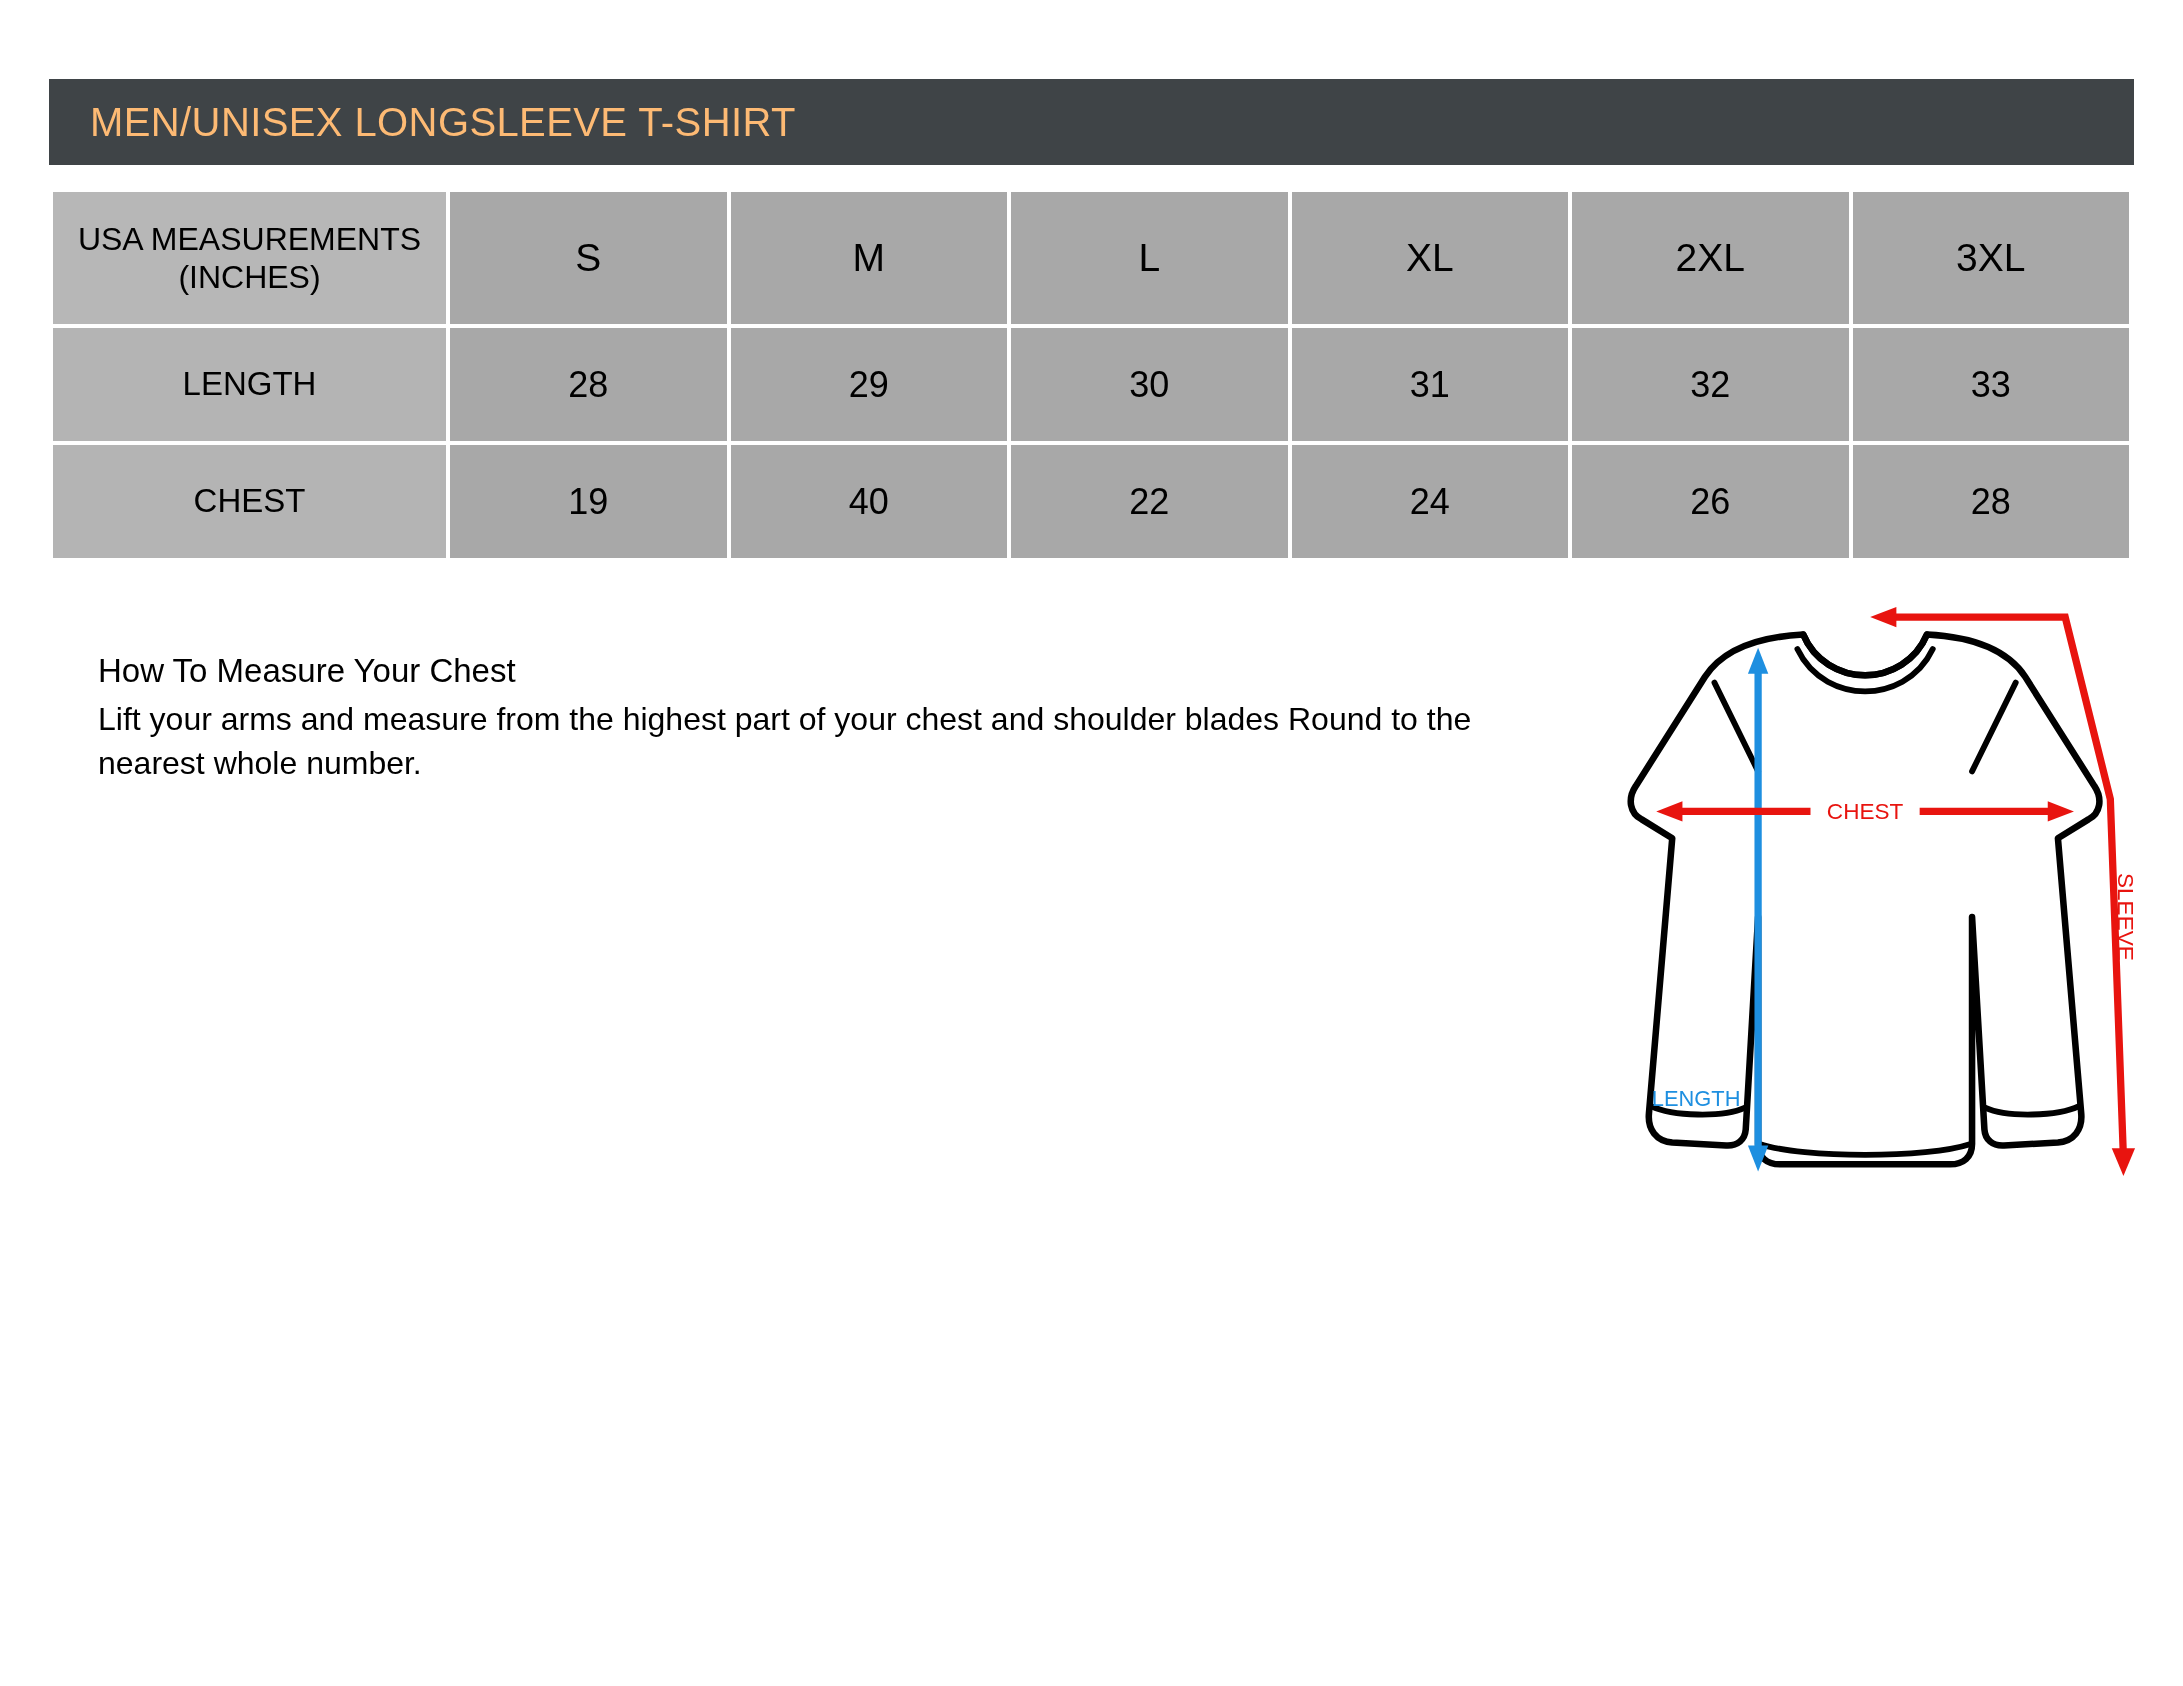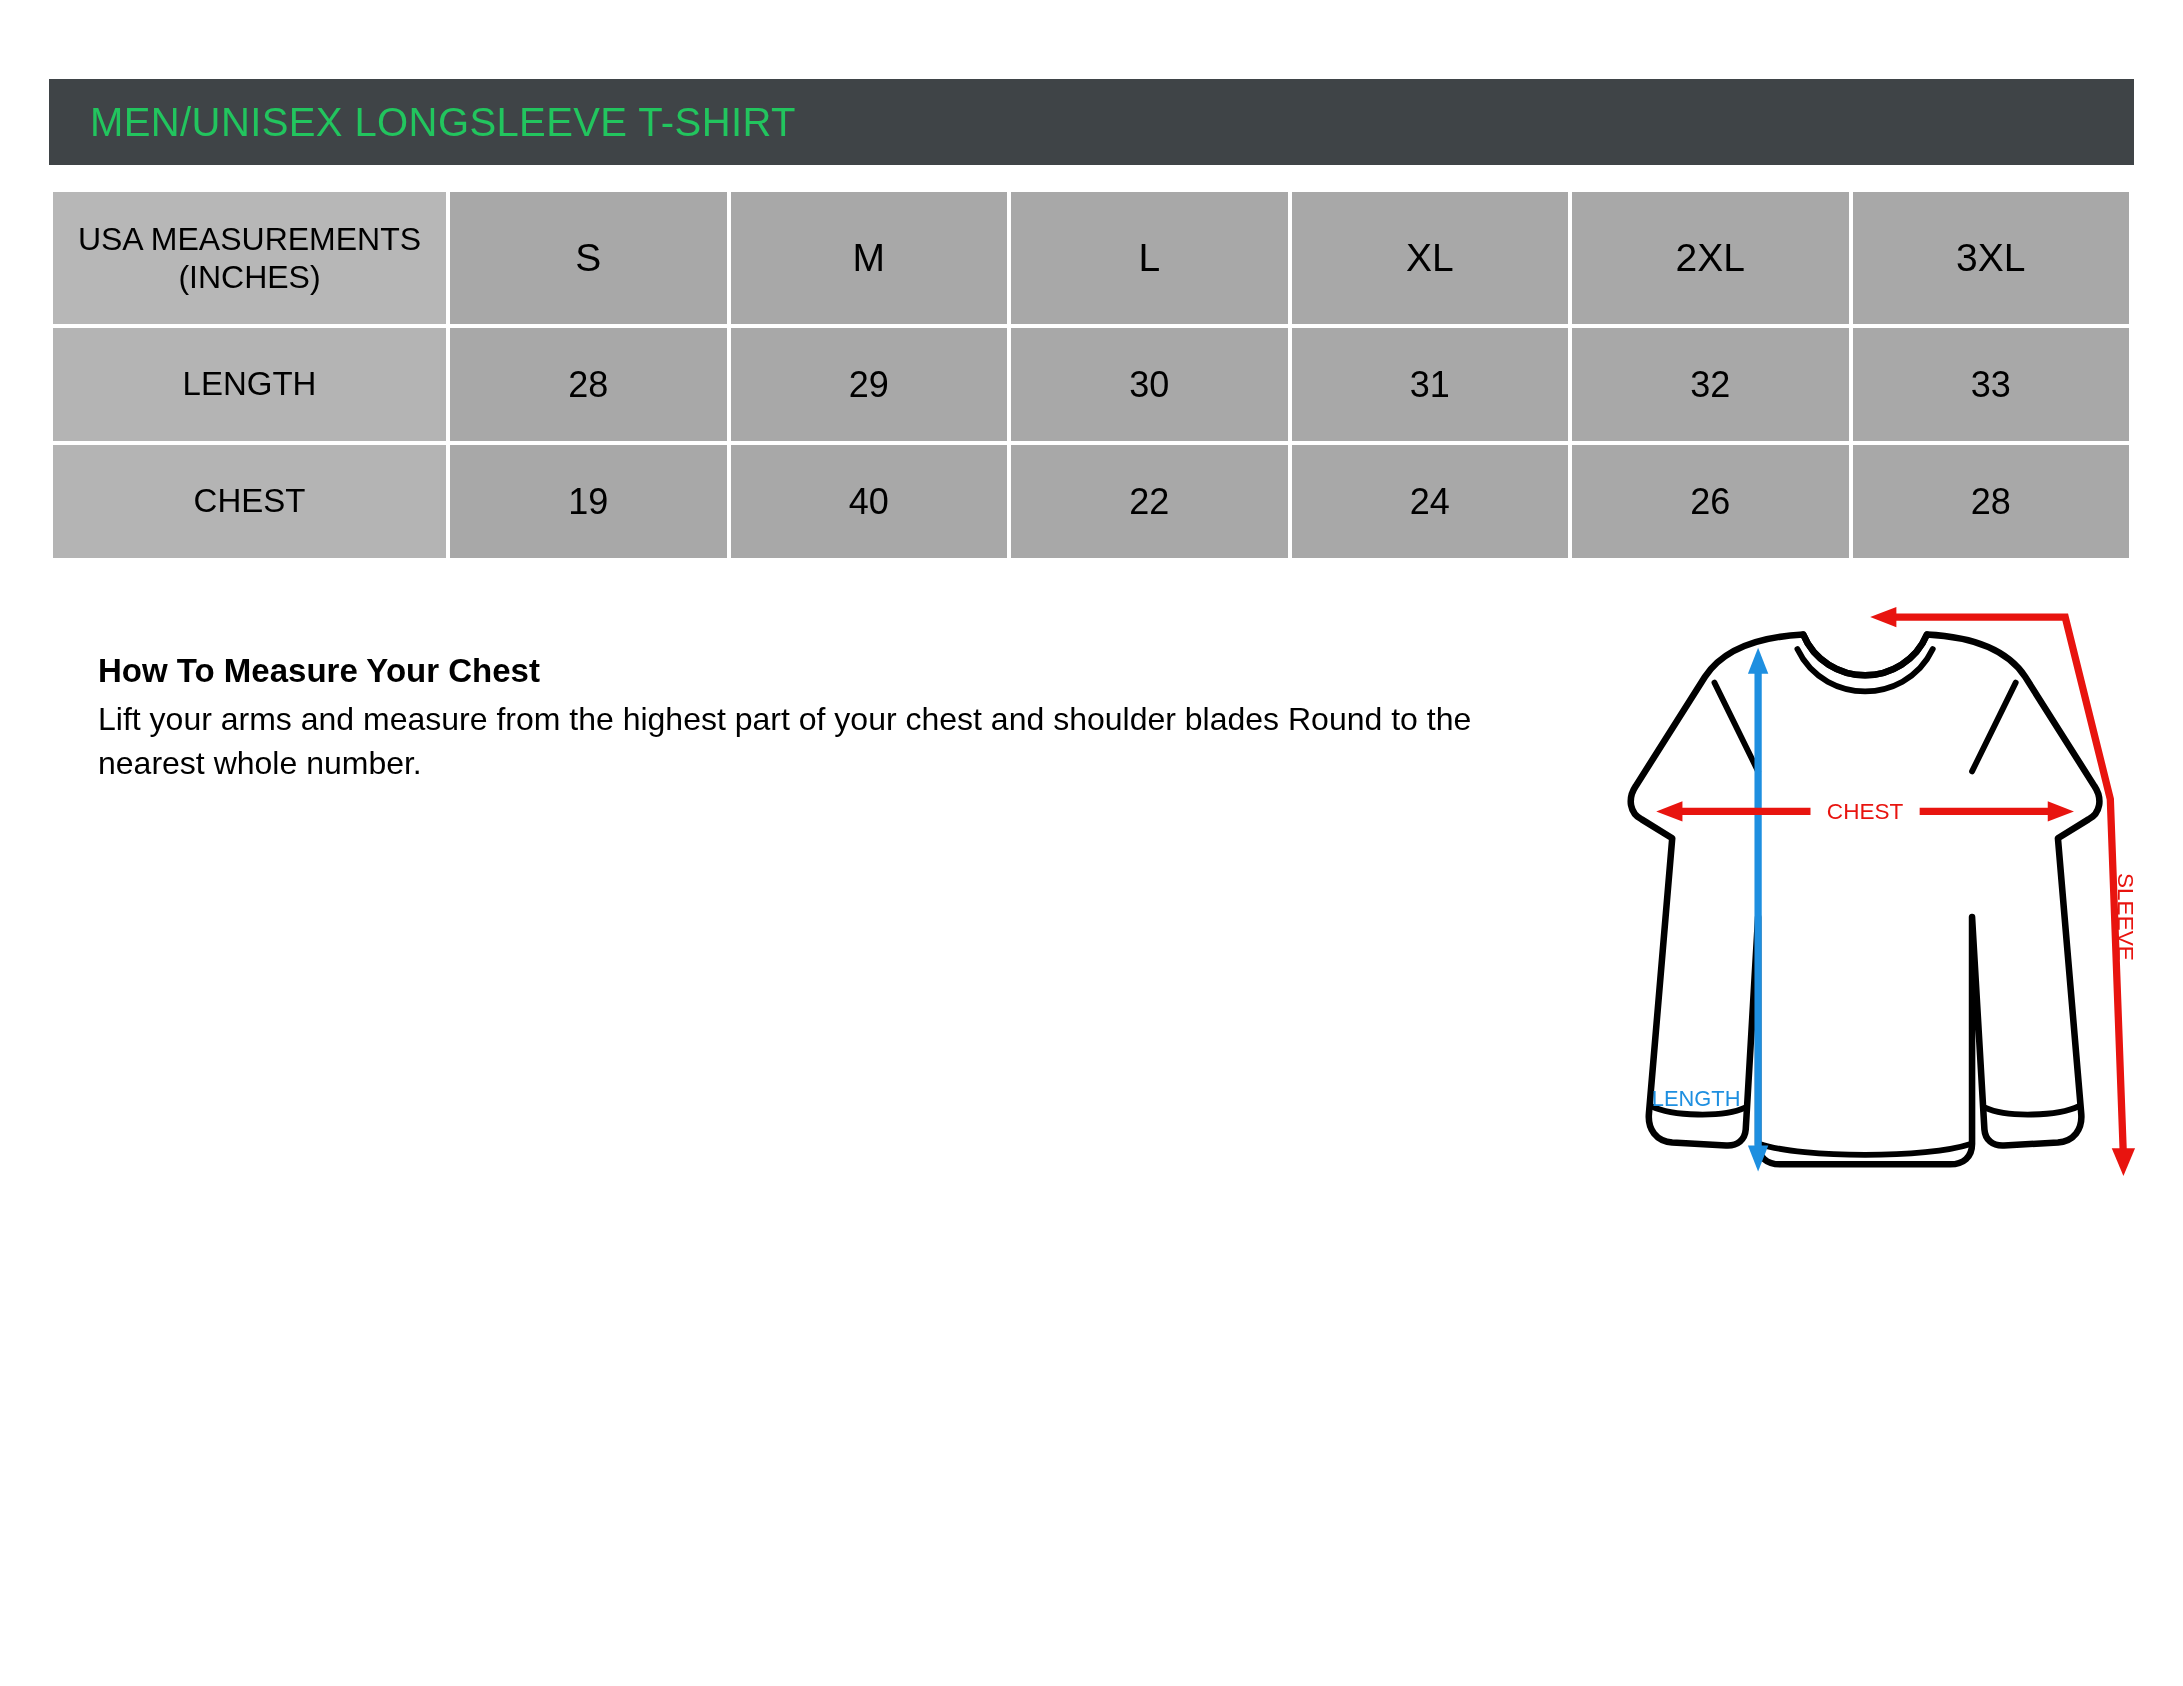--- a/index.html
+++ b/index.html
@@ -26,21 +26,21 @@
   .title-bar {
     margin-top: 79px;
     height: 86px;
     background: #3f4447;
     display: flex;
     align-items: center;
     padding-left: 41px;
     box-sizing: border-box;
   }
   .title-bar .title-text {
-    color: #22c55e;
+    color: #fdba74;
     font-size: 40px;
     letter-spacing: 0.4px;
     font-weight: 400;
   }
 
   
   table.size-table {
     margin-top: 23px;
     border-collapse: separate;
     border-spacing: 4.4px;
@@ -87,21 +87,21 @@
     box-sizing: border-box;
   }
   .intro {
     font-size: 29px;
     line-height: 1.42;
     margin-top: 26px;
     margin-bottom: 0;
   }
   h2.section-head {
     font-size: 33px;
-    font-weight: bold;
+    font-weight: normal;
     margin: 48px 0 7.3px 0;
   }
   p.section-body {
     font-size: 32px;
     line-height: 1.38;
     margin: 0;
   }
 
   .figure-col {
     position: relative;

